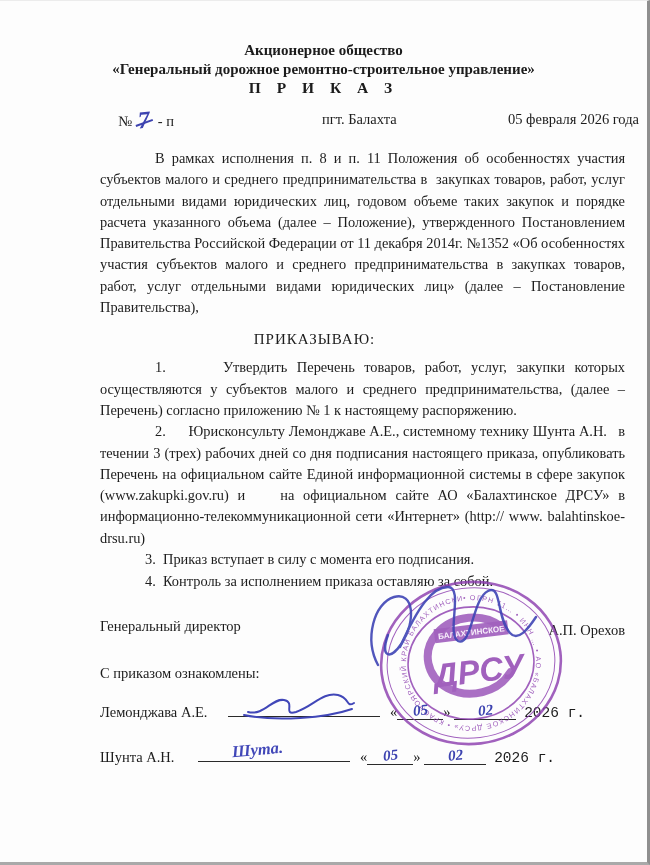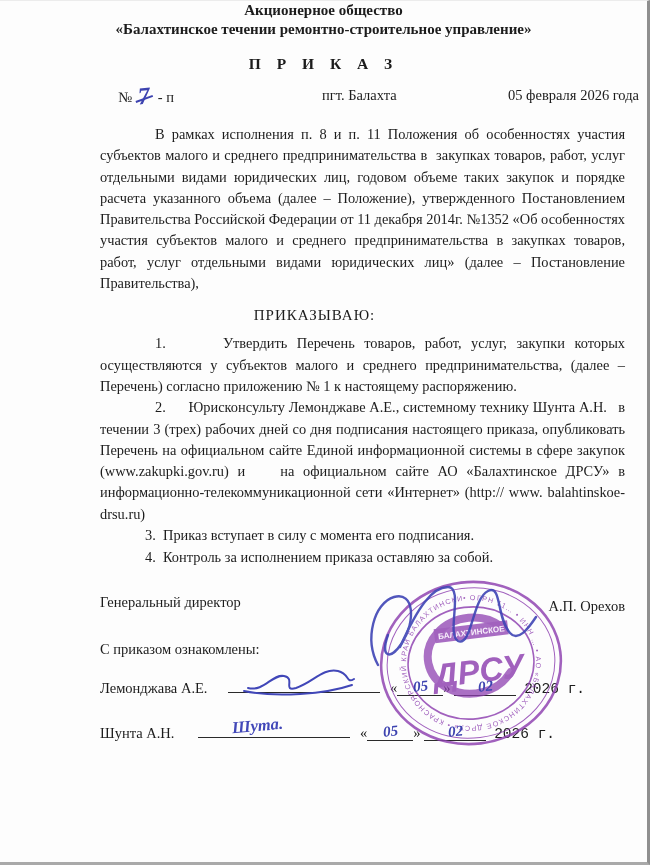--- a/index.html
+++ b/index.html
@@ -8,22 +8,22 @@
     width:650px;height:865px;
     background:#fdfdfd;
     font-family:"Liberation Serif","DejaVu Serif",serif;
     color:#1c1c1c;
     box-sizing:border-box;
     border-right:3px solid #8f8f8f;
     border-bottom:3px solid #a9a9a9;
     border-top:1px solid #ececec;
     overflow:hidden;
   }
-  .org{ text-align:center; font-weight:bold; font-size:15px; line-height:19px;}
-  .doc-type{ text-align:center; margin-top:16px; font-size:15.5px; letter-spacing:6px; font-weight:bold;}
+  .org{ text-align:center; padding-top:40px; font-weight:bold; font-size:15px; line-height:19px;}
+  .doc-type{ text-align:center; margin-top:0; font-size:15.5px; letter-spacing:6px; font-weight:bold;}
   .meta-row{ position:relative; margin-top:14px; height:24px; font-size:14.5px;}
   .meta-num{ position:absolute; left:118px; top:0;}
   .meta-place{ position:absolute; left:322px; top:0;text-align:center;}
   .meta-date{ position:absolute; right:8px; top:0;}
   .hand{ color:#3d43b0; font-style:italic;}
   .seven{ position:relative; display:inline-block; font-size:24px; font-weight:bold; transform:rotate(-6deg); margin:0 8px 0 6px; line-height:14px; top:2px;}
   .seven::after{ content:""; position:absolute; left:-3px; top:9px; width:18px; border-top:2px solid #3d43b0; transform:rotate(-14deg);}
   .subject{ margin:16px 0 0 100px; font-size:14.5px; line-height:21px;}
   .par{ margin:0 22px 0 100px; text-align:justify; font-size:14.4px; line-height:21.3px; text-indent:55px;}
   .preamble{ margin-top:13px;}
@@ -50,21 +50,21 @@
   .seal-svg{ position:absolute; left:0; top:0;}
   .dir-sign-svg{ position:absolute; left:-6px; top:2px;}
 </style>
 </head>
 <body>
 
 <div class="page">
 
   <div class="org">
     <div>Акционерное общество</div>
-    <div>«Балахтинское течении ремонтно-строительное управление»</div>
+    <div>«Генеральный дорожное ремонтно-строительное управление»</div>
   </div>
 
   <div class="doc-type">П Р И К А З</div>
 
   <div class="meta-row">
     <span class="meta-num">
       <span>№</span><span class="hand seven">7</span><span>- п</span>
     </span>
     <span class="meta-place">пгт. Балахта</span>
     <span class="meta-date">05 февраля 2026 года</span>

